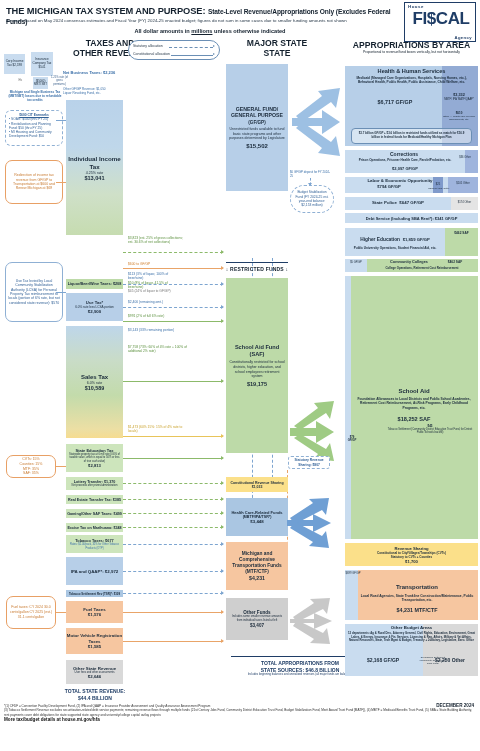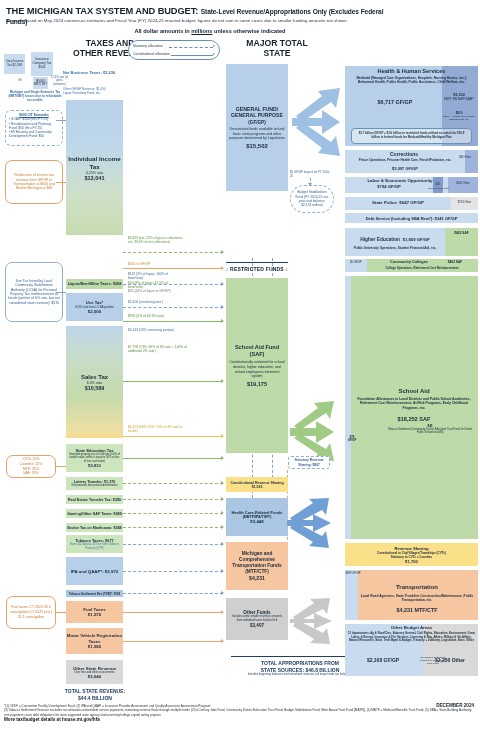--- a/index.html
+++ b/index.html
@@ -113,35 +113,44 @@
   .datestamp { position:absolute; right:6px; top:703px; font-size:4.6px;
       font-weight:bold; color:#14212e; }
 </style>
 </head>
 <body>
 
 <div class="page">
 
   <div class="hdr">
     <div class="hdr-title">
-      <span>THE MICHIGAN TAX SYSTEM AND BUDGET:</span> <span class="sub">State-Level Revenue/Appropriations Only (Excludes Federal Funds)</span>
+      <span>THE MICHIGAN TAX SYSTEM AND PURPOSE:</span> <span class="sub">State-Level Revenue/Appropriations Only (Excludes Federal Funds)</span>
     </div>
     <div class="hdr-note">Amounts based on May 2024 consensus estimates and Fiscal Year (FY) 2024-25 enacted budget; figures do not sum in some cases due to smaller funding amounts not shown</div>
     <div class="hdr-money">
       <span>All dollar amounts in </span><u>millions</u><span> unless otherwise indicated</span>
     </div>
+    <div class="logo">
+      <div class="logo-house">House</div>
+      <div class="logo-main">FI$CAL</div>
+      <div class="logo-agency">Agency</div>
+    </div>
   </div>
 
   <div class="colhead" style="left:50px;top:38px;width:120px;">
     <div class="big">TAXES AND</div>
     <div class="big">OTHER REVENUE</div>
   </div>
   <div class="colhead" style="left:222px;top:38px;width:110px;">
-    <div class="big">MAJOR TOTAL</div>
+    <div class="big">MAJOR STATE</div>
     <div class="big">STATE</div>
+  </div>
+  <div class="colhead" style="left:345px;top:40px;width:133px;">
+    <div class="big">APPROPRIATIONS BY AREA</div>
+    <div class="tiny">Proportional to revenue/fund boxes vertically, but not horizontally</div>
   </div>
 
   <div class="legend">
     <div class="legend-row" style="top:3px;">Statutory allocation</div>
     <div class="ld" style="left:40px;top:5.5px;width:44px;"></div>
     <div class="arw" style="left:84px;top:4px;"></div>
     <div class="legend-row" style="top:11px;">Constitutional allocation</div>
     <div class="ls" style="left:42px;top:13.5px;width:42px;"></div>
     <div class="arw" style="left:84px;top:12px;"></div>
   </div>

